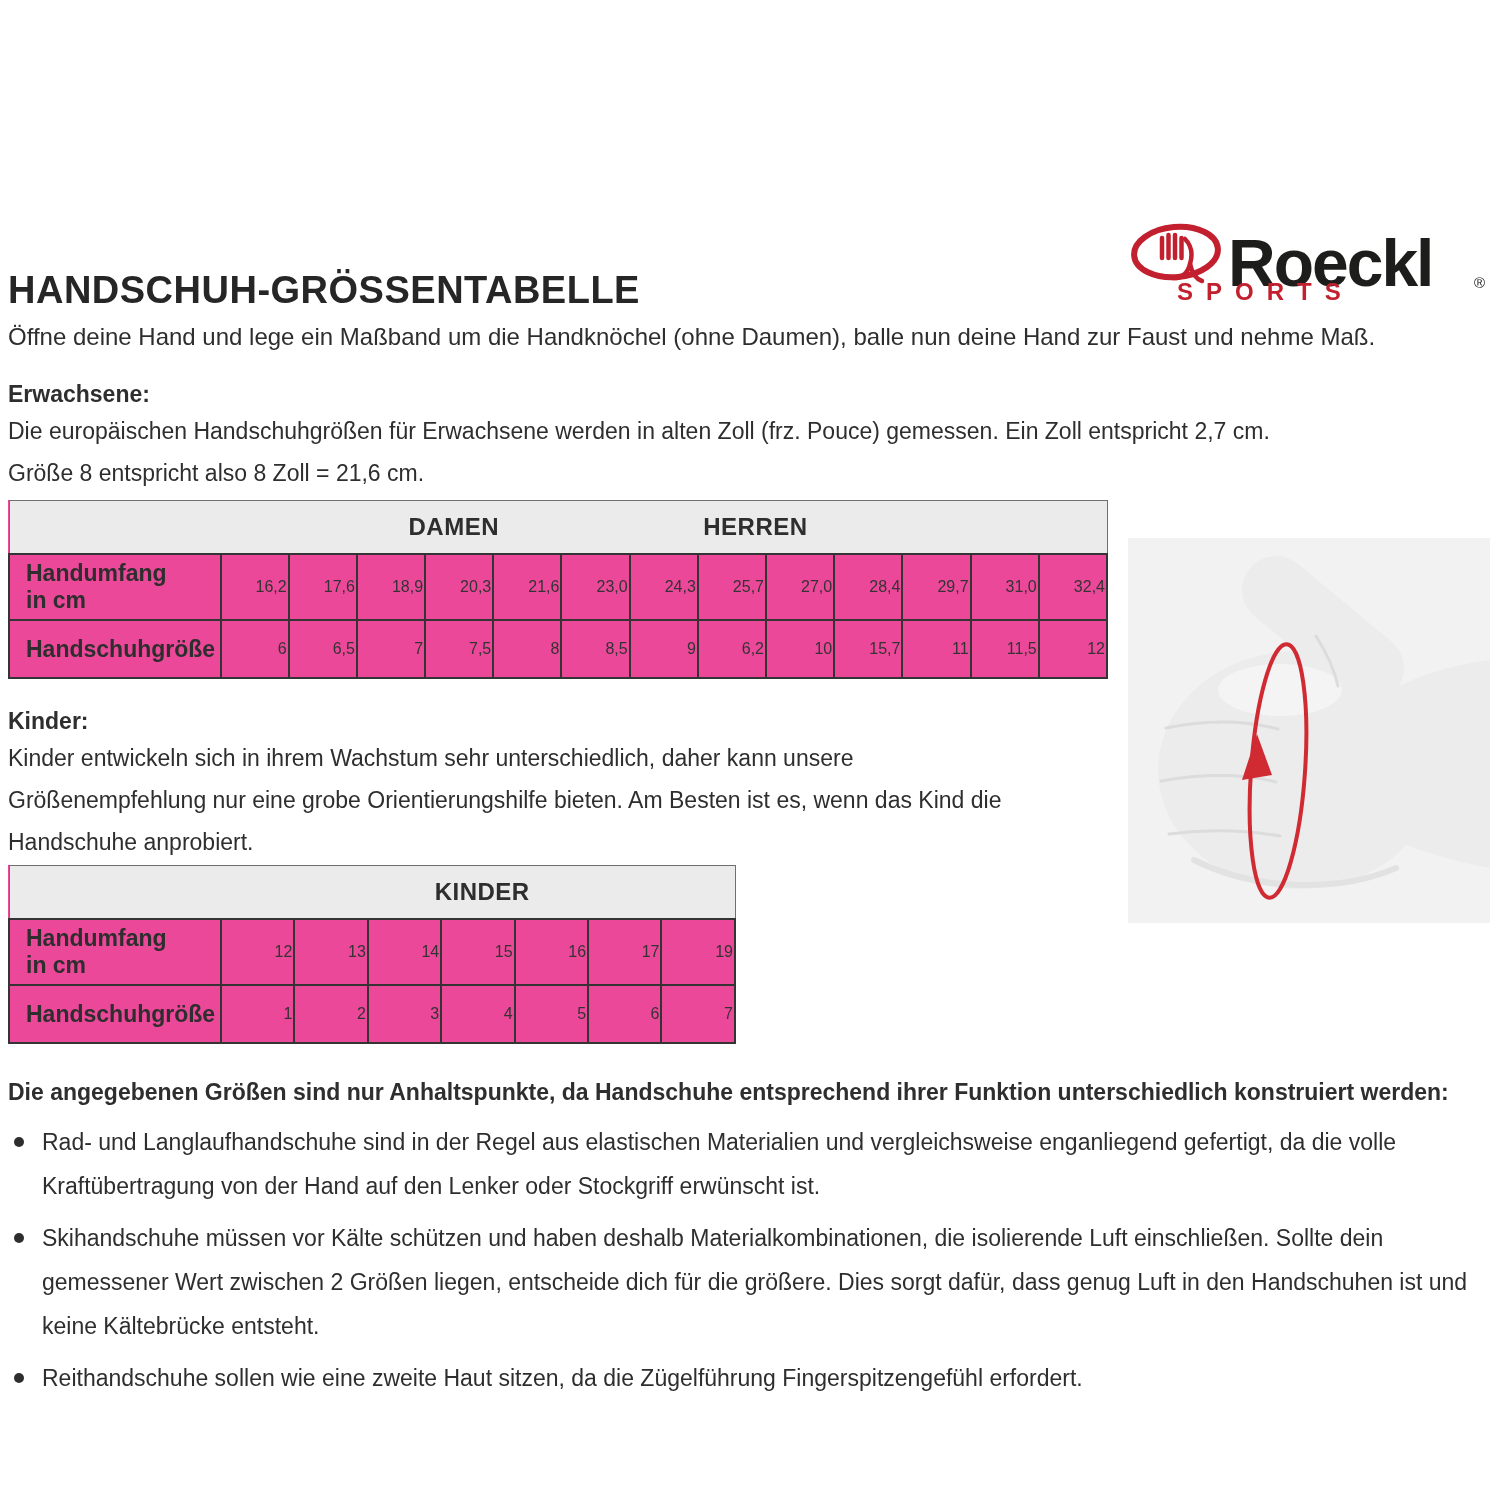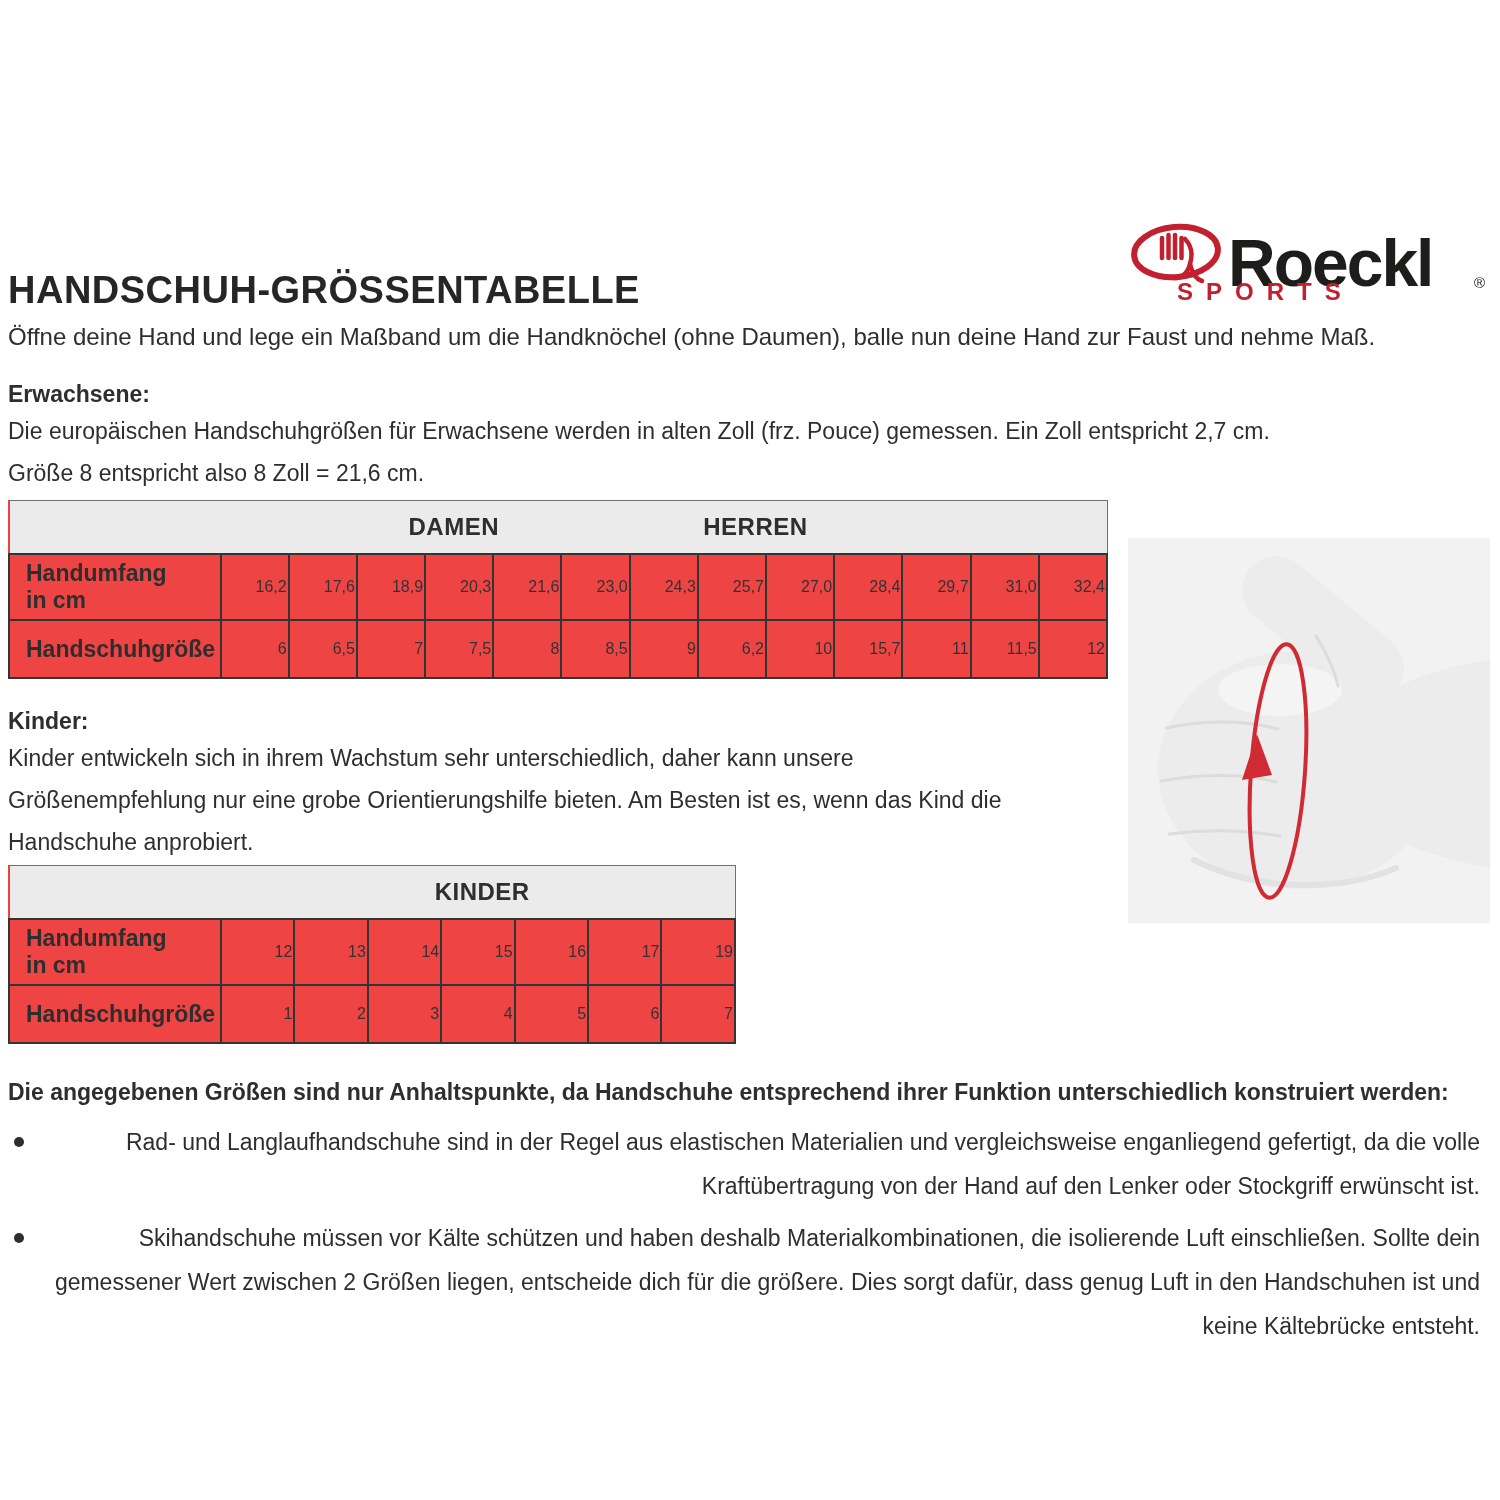--- a/index.html
+++ b/index.html
@@ -12,21 +12,21 @@
   .page-title{
     font-size:38px;font-weight:bold;color:#262626;letter-spacing:.5px;
     margin:268px 0 0 0;line-height:44px;
   }
   .sub-heading{font-size:23px;font-weight:bold;margin-top:28px;line-height:28px;}
   .para{font-size:24px;margin-top:10px;line-height:30px;}
   .para-multi{font-size:23px;margin-top:2px;line-height:42px;white-space:pre-line;}
   .para-kids{max-width:1045px;}
 
   
-  table{border-collapse:collapse;background:#ef4444;}
+  table{border-collapse:collapse;background:#ec4899;}
   .adult-table{width:1100px;margin-top:6px;}
   .kids-table{width:728px;margin-top:2px;}
   th.group-head{
     background:#ebebeb;border:1px solid #6f6f6f;height:50px;position:relative;
     font-size:24px;font-weight:bold;color:#2e2e2e;letter-spacing:.5px;
   }
   th.group-head span{position:absolute;top:50%;transform:translate(-50%,-50%);white-space:nowrap;}
   .pos-damen{left:40.5%;}
   .pos-herren{left:68%;}
   .pos-kinder{left:65.2%;}
@@ -35,21 +35,21 @@
     text-align:left;padding-left:16px;font-weight:bold;font-size:23px;
     white-space:pre-line;line-height:27px;width:193px;color:#2e2e2e;
   }
   tr.row-circ td{height:62px;border-radius:7px;}
   tr.row-size td{height:54px;}
   .adult-table td.num{width:69px;}
   .kids-table td.num{width:70px;}
 
   
   .notes-heading{font-size:23px;font-weight:bold;margin-top:34px;line-height:28px;}
-  ul.notes-list{list-style:none;margin:14px 0 0 0;padding:0;text-align:right;}
+  ul.notes-list{list-style:none;margin:14px 0 0 0;padding:0;}
   ul.notes-list li{
     font-size:23px;line-height:44px;margin-bottom:8px;position:relative;
     padding-left:34px;max-width:1460px;
   }
   ul.notes-list li::before{
     content:"";position:absolute;left:6px;top:17px;width:10px;height:10px;
     border-radius:50%;background:#2e2e2e;
   }
 
   
@@ -183,15 +183,16 @@
           <td class="num">6</td>
           <td class="num">7</td>
         </tr>
     </tbody>
   </table>
 
   <div class="notes-heading">Die angegebenen Größen sind nur Anhaltspunkte, da Handschuhe entsprechend ihrer Funktion unterschiedlich konstruiert werden:</div>
   <ul class="notes-list">
       <li>Rad- und Langlaufhandschuhe sind in der Regel aus elastischen Materialien und vergleichsweise enganliegend gefertigt, da die volle Kraftübertragung von der Hand auf den Lenker oder Stockgriff erwünscht ist.</li>
       <li>Skihandschuhe müssen vor Kälte schützen und haben deshalb Materialkombinationen, die isolierende Luft einschließen. Sollte dein gemessener Wert zwischen 2 Größen liegen, entscheide dich für die größere. Dies sorgt dafür, dass genug Luft in den Handschuhen ist und keine Kältebrücke entsteht.</li>
+      <li>Reithandschuhe sollen wie eine zweite Haut sitzen, da die Zügelführung Fingerspitzengefühl erfordert.</li>
     </ul>
 
 </div>
 
 </body></html>

